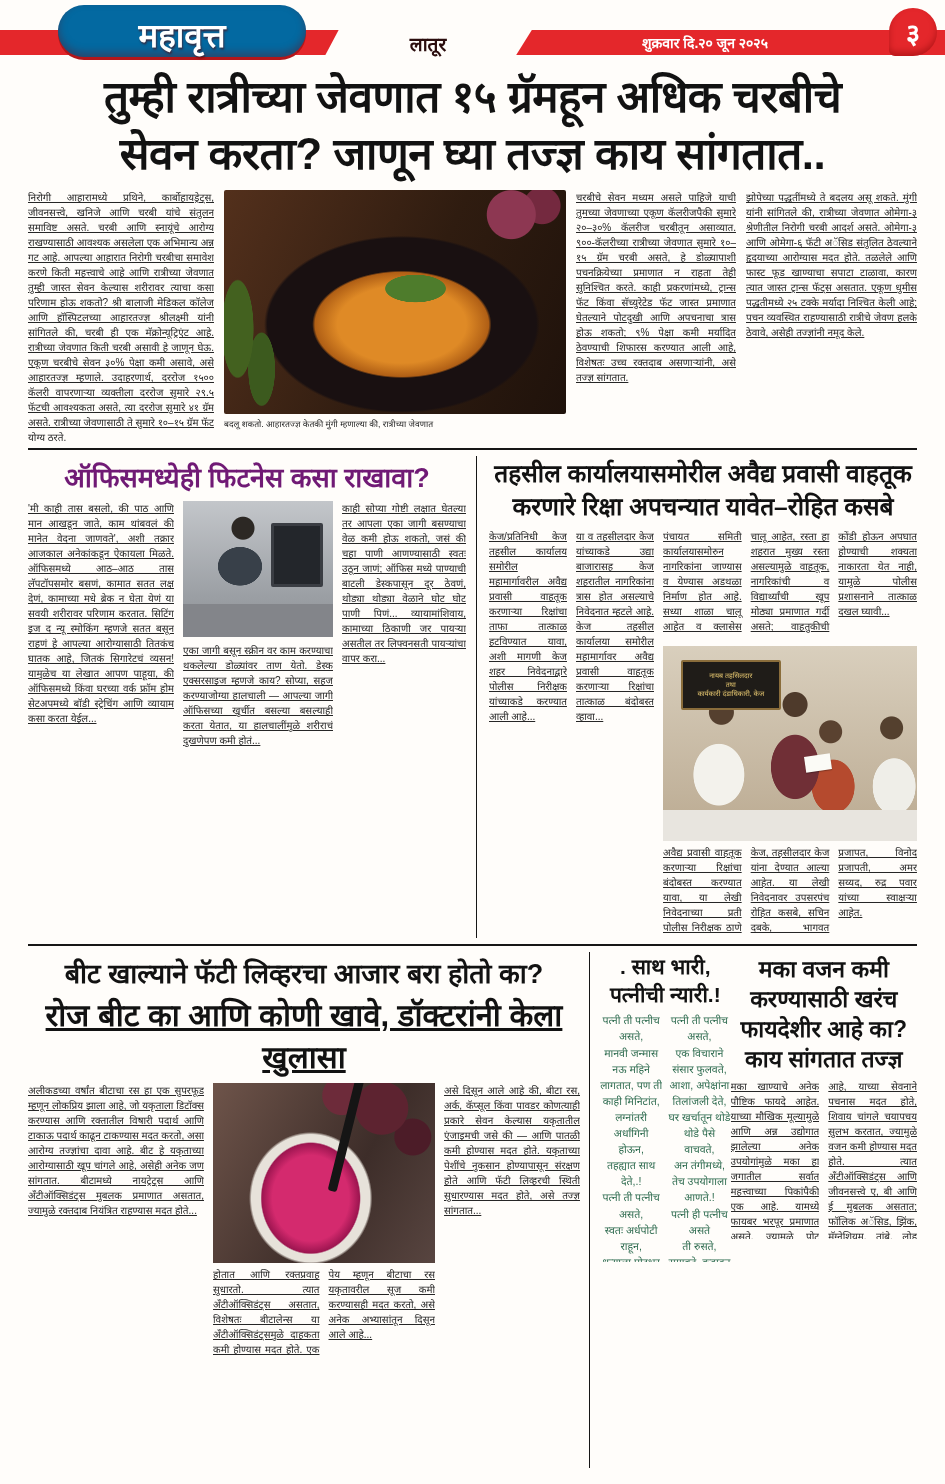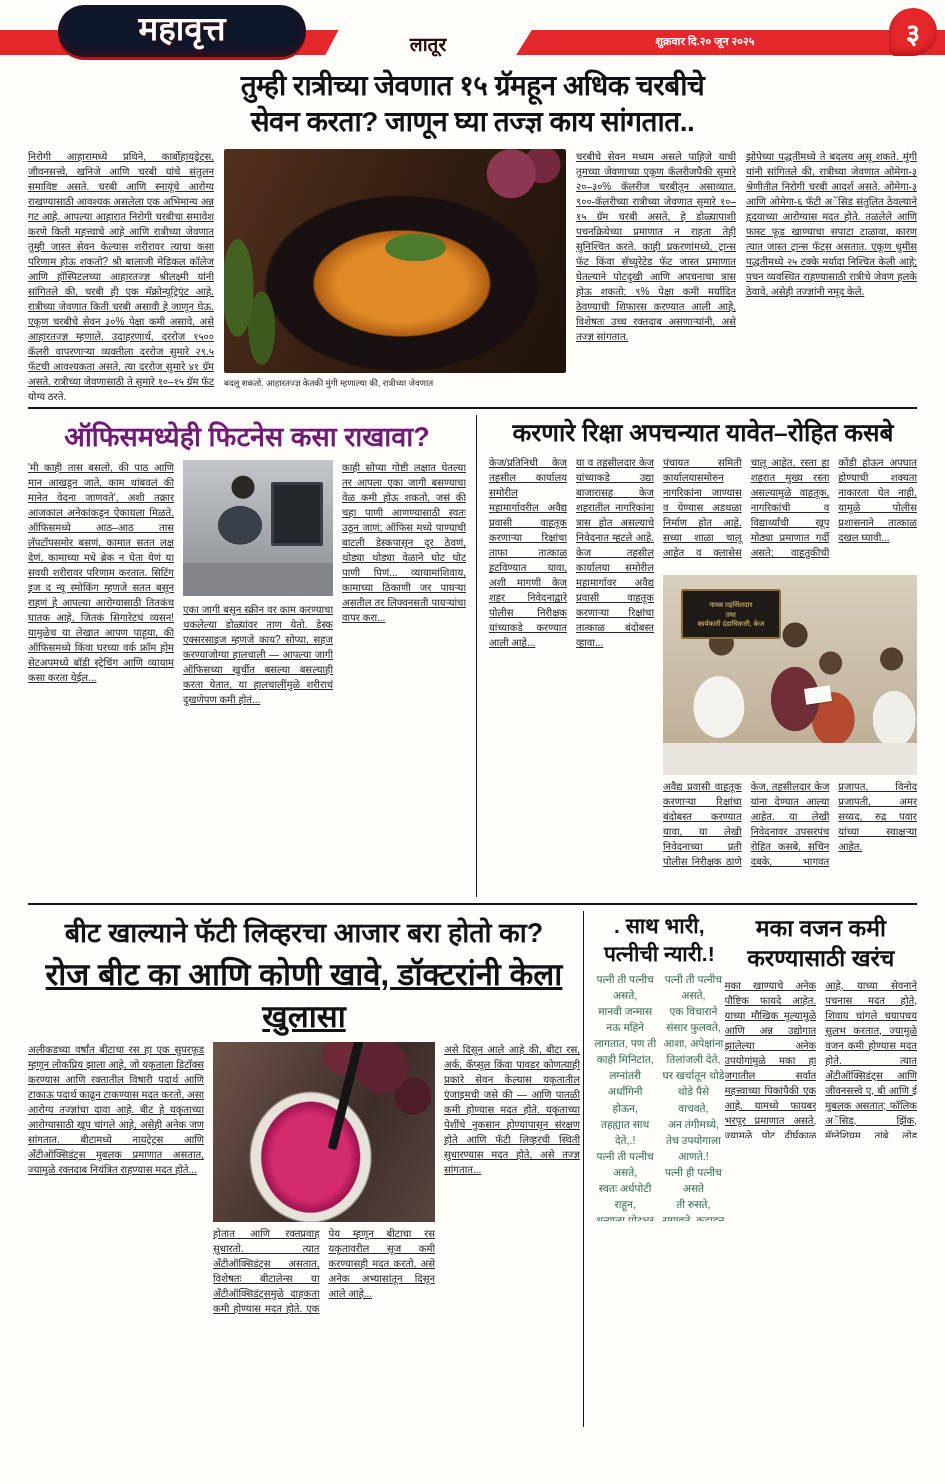--- a/index.html
+++ b/index.html
@@ -7,36 +7,36 @@
     position:relative; width:945px; height:1484px; margin:0 auto;
     background:#fffdfa; overflow:hidden; color:#1c1c1c;
     font-family:"Liberation Sans","DejaVu Sans",sans-serif;
   }
   
   .masthead{position:relative;height:64px;}
   .ribbon{position:absolute;left:0;right:0;top:30px;height:25px;background:#e4272b;}
   .ribbon-cut1{position:absolute;left:332px;top:28px;width:190px;height:29px;background:#fffdfa;transform:skewX(-28deg);}
   .ribbon-cut2{position:absolute;left:508px;top:26px;width:16px;height:33px;background:#fffdfa;transform:skewX(-32deg);}
   .logo-box{
-    position:absolute;left:58px;top:5px;width:248px;height:52px;background:#0f172a;
+    position:absolute;left:58px;top:5px;width:248px;height:52px;background:#0369a1;
     border-radius:28px; box-shadow:0 3px 0 #b3161a, inset 0 -4px 8px rgba(120,0,0,.35);
-    display:flex;align-items:flex-start;justify-content:center;
+    display:flex;align-items:flex-end;justify-content:center;
   }
   .logo-text{color:#fff;font-size:33px;font-weight:800;text-shadow:1px 2px 2px rgba(90,0,0,.55);}
   .city-label{position:absolute;left:368px;top:31px;width:120px;text-align:center;color:#2b0d0d;font-size:19px;font-weight:800;}
-  .date-label{position:absolute;left:560px;top:33px;width:290px;text-align:center;color:#fff;font-size:11px;font-weight:700;}
+  .date-label{position:absolute;left:560px;top:33px;width:290px;text-align:center;color:#fff;font-size:14px;font-weight:700;}
   .page-badge{
     position:absolute;right:8px;top:8px;width:48px;height:48px;border-radius:50% 50% 50% 6px;
     background:#e4272b;display:flex;align-items:center;justify-content:center;
     box-shadow:inset 0 -4px 6px rgba(120,0,0,.4);
   }
   .page-badge span{color:#fff;font-size:27px;font-weight:800;}
   
   .lead-head{padding:4px 26px 2px 26px;text-align:center;}
-  .lead-head div{font-size:28px;line-height:1.3;font-weight:800;color:#121212;letter-spacing:-0.5px;}
+  .lead-head div{font-size:44px;line-height:1.3;font-weight:800;color:#121212;letter-spacing:-0.5px;}
   .lead-body{display:flex;gap:10px;padding:6px 28px 0 28px;height:252px;overflow:hidden;}
   .tcol{font-size:10px;line-height:1.5;text-align:justify;overflow:hidden;color:#262626;text-decoration:underline;}
   .lead-c1{width:186px;}
   .lead-photo-wrap{width:342px;flex:none;}
   .lead-c2{width:160px;}
   .lead-c3{flex:1;}
   .photo-curry{
     width:342px;height:224px;border-radius:2px;
     background:
       radial-gradient(circle at 84% 11%, #8d3752 0 24px, rgba(0,0,0,0) 25px),
@@ -94,21 +94,21 @@
   .nameplate{
     position:absolute;left:7%;top:7%;width:96px;height:46px;background:#1f1c18;
     border:2px solid #8a6d3b;border-radius:2px;color:#e6c770;
     display:flex;flex-direction:column;align-items:center;justify-content:center;
     font-size:7px;line-height:1.3;text-align:center;white-space:pre-line;
   }
   .paper{position:absolute;left:56%;top:56%;width:26px;height:16px;background:#fbfbf6;transform:rotate(-8deg);box-shadow:0 1px 1px rgba(0,0,0,.3);}
   .rik-bottom{columns:3;column-gap:9px;height:96px;overflow:hidden;}
   
   .bottom-row{display:flex;padding:0 28px;height:516px;overflow:hidden;}
-  .beet{width:552px;flex:none;border-right:1.5px solid #161616;padding-right:3px;}
+  .beet{width:552px;flex:none;border-right:1.5px solid #161616;padding-right:9px;}
   .beet .h-a{margin:2px 0 0 0;text-align:center;font-size:27px;font-weight:800;color:#121212;}
   .beet .h-b{margin:2px 0 6px 0;text-align:center;font-size:31px;font-weight:800;color:#121212;text-decoration:underline;}
   .beet-body{display:flex;gap:9px;height:420px;overflow:hidden;}
   .beet-c1{width:176px;}
   .beet-mid{width:222px;flex:none;}
   .beet-c3{flex:1;}
   .photo-beet{
     position:relative;width:222px;height:180px;margin-bottom:4px;overflow:hidden;
     background:
       radial-gradient(circle at 76% 14%, #5d2330 0 26px, rgba(0,0,0,0) 27px),
@@ -174,20 +174,21 @@
         <div class="fit-c2">
           <div class="photo-office"></div>
           <div class="tcol" style="height:276px;margin-top:6px;">एका जागी बसून स्क्रीन वर काम करण्याचा थकलेल्या डोळ्यांवर ताण येतो. डेस्क एक्सरसाइज म्हणजे काय? सोप्या, सहज करण्याजोग्या हालचाली — आपल्या जागी ऑफिसच्या खुर्चीत बसल्या बसल्याही करता येतात, या हालचालींमुळे शरीराचं दुखणेपण कमी होतं...</div>
         </div>
         <div class="tcol fit-c3">काही सोप्या गोष्टी लक्षात घेतल्या तर आपला एका जागी बसण्याचा वेळ कमी होऊ शकतो, जसं की चहा पाणी आणण्यासाठी स्वतः उठून जाणं; ऑफिस मध्ये पाण्याची बाटली डेस्कपासून दूर ठेवणं, थोड्या थोड्या वेळाने घोट घोट पाणी पिणं... व्यायामांशिवाय, कामाच्या ठिकाणी जर पायऱ्या असतील तर लिफ्वनसती पायऱ्यांचा वापर करा...</div>
       </div>
     </article>
 
     <article class="rickshaw">
       <h2>
+        <div>तहसील कार्यालयासमोरील  अवैद्य प्रवासी वाहतूक</div>
         <div>करणारे रिक्षा अपचन्यात यावेत–रोहित कसबे</div>
       </h2>
       <div class="rickshaw-body">
         <div class="tcol rik-c1">केज/प्रतिनिधी केज तहसील कार्यालय समोरील महामार्गावरील अवैद्य प्रवासी वाहतूक करणाऱ्या रिक्षांचा ताफा तात्काळ हटविण्यात यावा, अशी मागणी केज शहर निवेदनाद्वारे पोलीस निरीक्षक यांच्याकडे करण्यात आली आहे...</div>
         <div class="tcol rik-c2">या व तहसीलदार केज यांच्याकडे उद्या बाजारासह केज शहरातील नागरिकांना त्रास होत असल्याचे निवेदनात म्हटले आहे. केज तहसील कार्यालया समोरील महामार्गावर अवैद्य प्रवासी वाहतूक करणाऱ्या रिक्षांचा तात्काळ बंदोबस्त व्हावा...</div>
         <div class="rik-right">
           <div class="tcol rik-top">पंचायत समिती कार्यालयासमोरुन नागरिकांना जाण्यास व येण्यास अडथळा निर्माण होत आहे. सध्या शाळा चालू आहेत व क्लासेस चालू आहेत, रस्ता हा शहरात मुख्य रस्ता असल्यामुळे वाहतूक, नागरिकांची व विद्यार्थ्यांची खूप मोठ्या प्रमाणात गर्दी असते; वाहतुकीची कोंडी होऊन अपघात होण्याची शक्यता नाकारता येत नाही, यामुळे पोलीस प्रशासनाने तात्काळ दखल घ्यावी...</div>
           <div class="photo-rickshaw">
             <div class="nameplate">नायब तहसिलदार
 तथा
@@ -261,20 +262,21 @@
 अरुण निकम.
 ९३२३२४९४८७.
 मुंबई.
 दिनांक...१९/०६/२०२५.</div>
         </div>
       </div>
       <hr class="rule-h thin" style="margin:6px 0;">
       <article class="corn">
         <h3>
           <div>मका वजन कमी करण्यासाठी खरंच</div>
+          <div>फायदेशीर आहे का? काय सांगतात तज्ज्ञ</div>
         </h3>
         <div class="corn-body">
           <div class="tcol">मका खाण्याचे अनेक पौष्टिक फायदे आहेत. याच्या मौखिक मूल्यामुळे आणि अन्न उद्योगात झालेल्या अनेक उपयोगांमुळे मका हा जगातील सर्वात महत्त्वाच्या पिकांपैकी एक आहे. यामध्ये फायबर भरपूर प्रमाणात असते, ज्यामुळे पोट दीर्घकाळ भरलेले राहते आणि जास्त खाणे टाळले जाते...</div>
           <div class="tcol">आहे, याच्या सेवनाने पचनास मदत होते, शिवाय चांगले चयापचय सुलभ करतात, ज्यामुळे वजन कमी होण्यास मदत होते. त्यात अँटीऑक्सिडंट्स आणि जीवनसत्त्वे ए, बी आणि ई मुबलक असतात; फॉलिक अॅसिड, झिंक, मॅग्नेशियम, तांबे, लोह यांसारखी खनिजेही मिळतात...</div>
         </div>
       </article>
     </div>
 
   </section>
 

